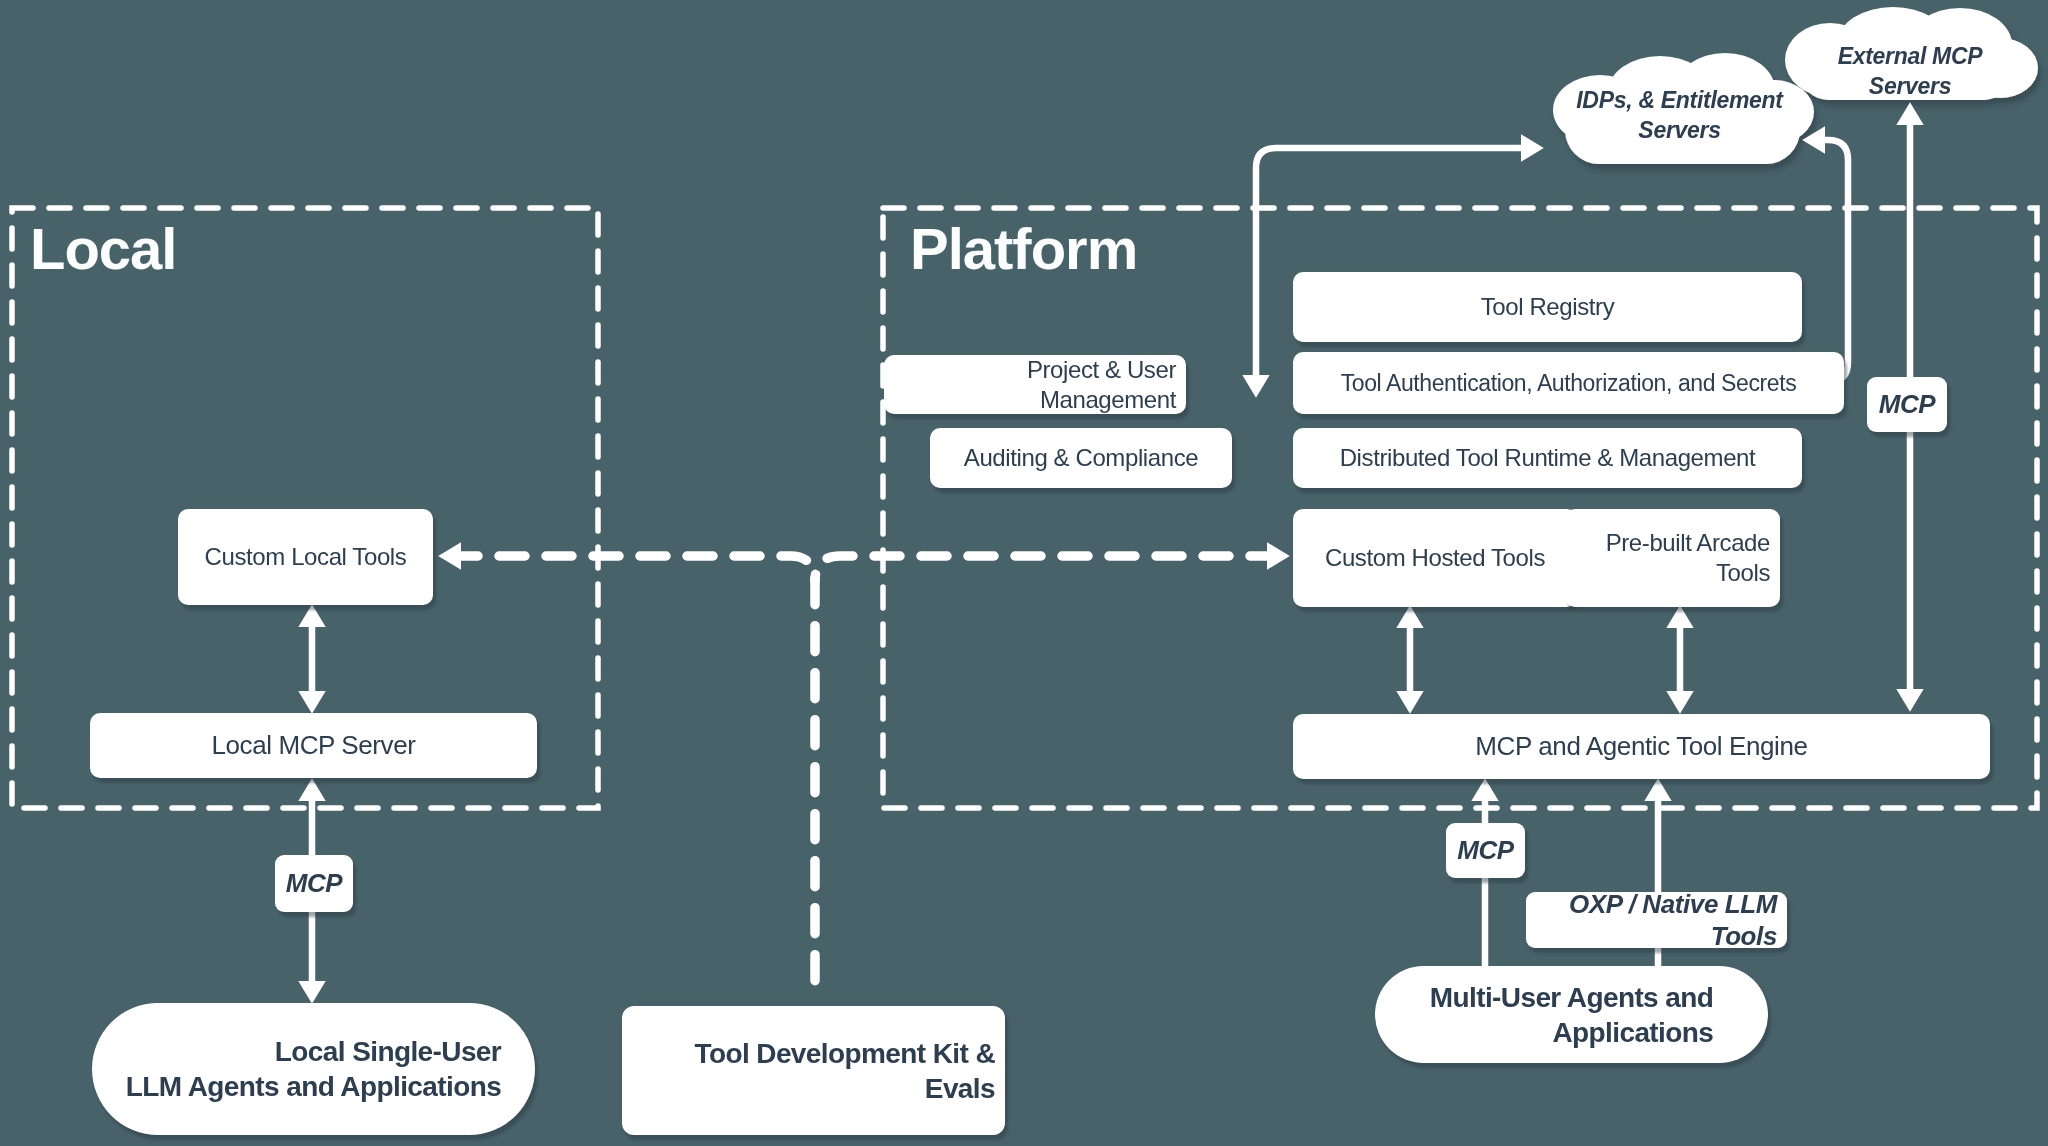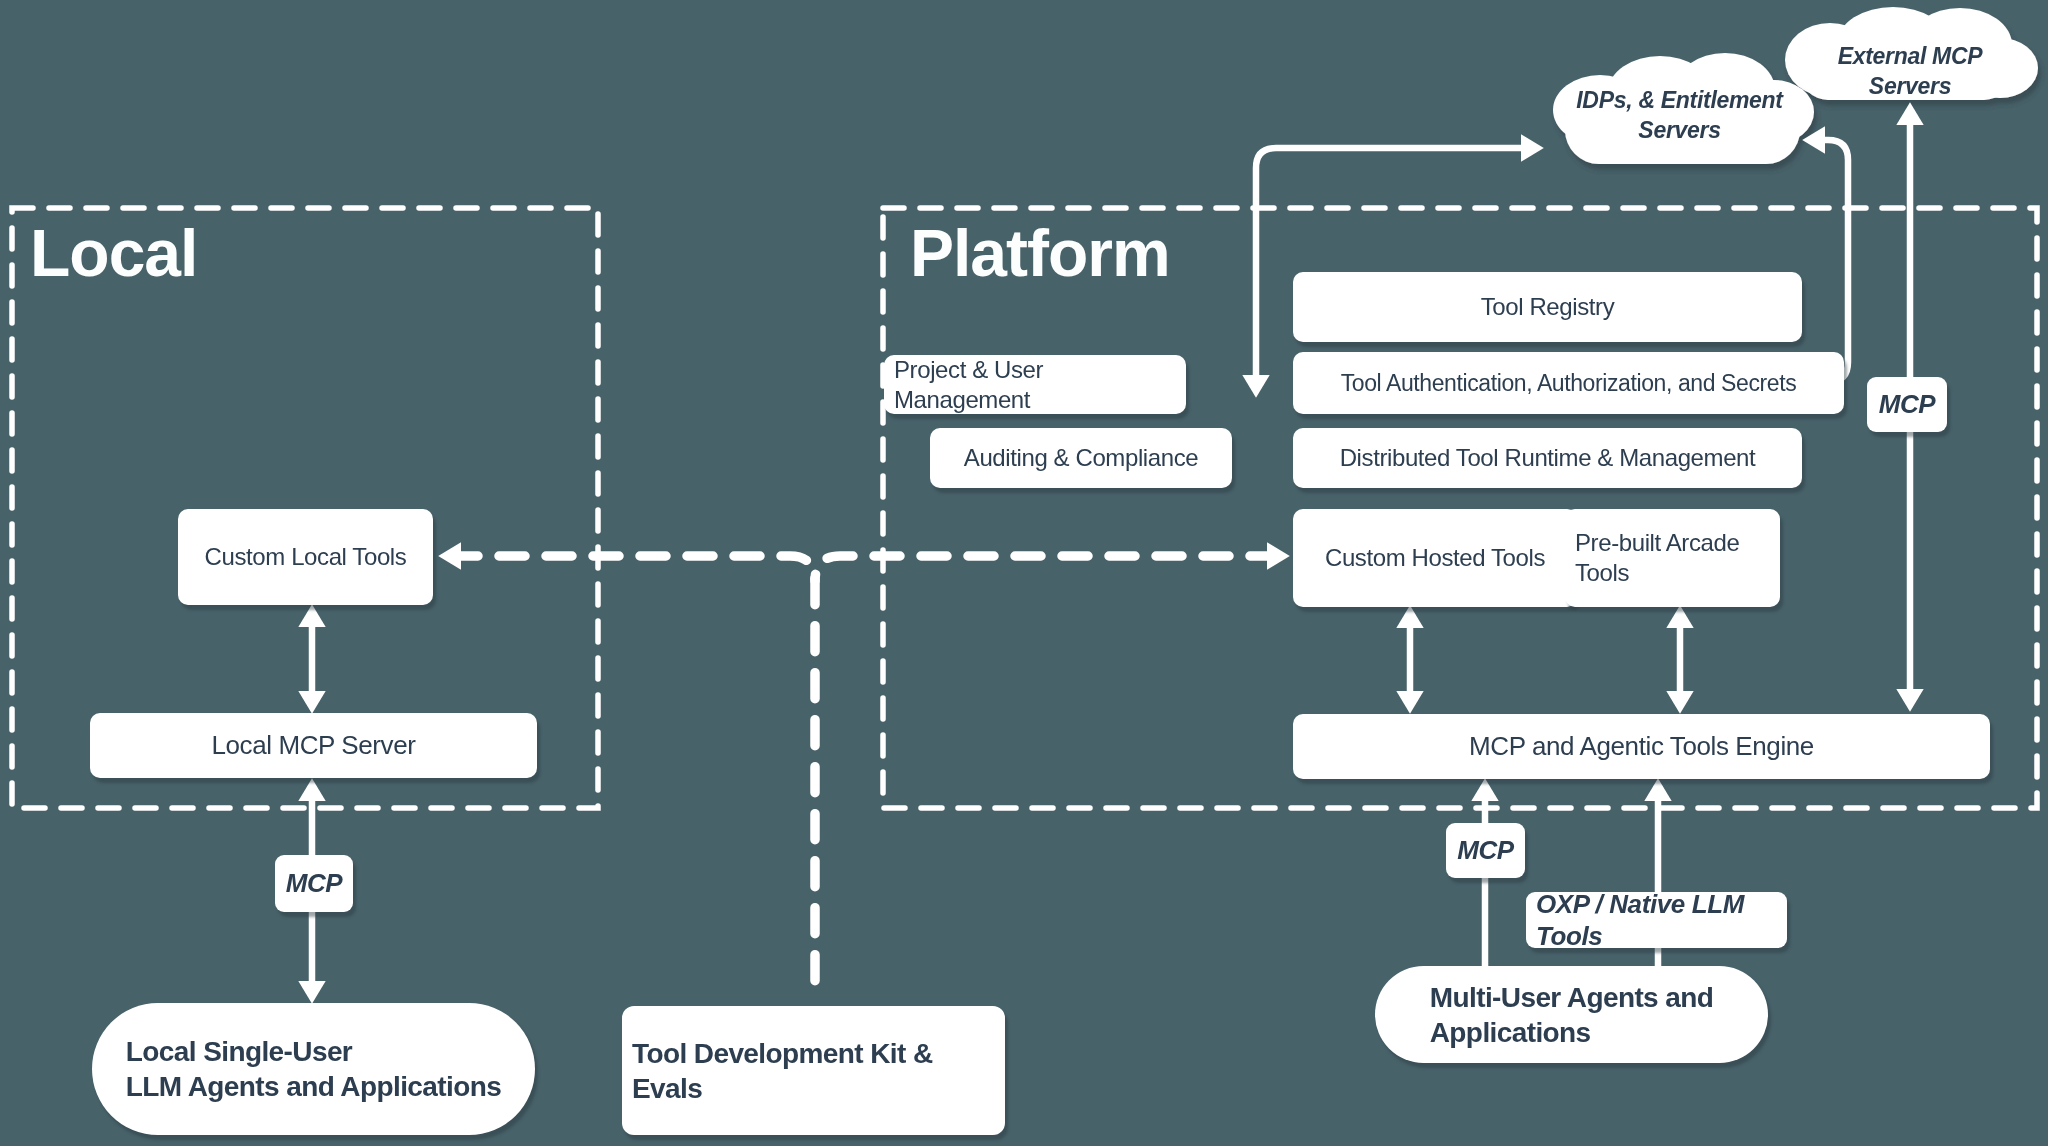--- a/index.html
+++ b/index.html
@@ -36,35 +36,35 @@
     fill: none;
     stroke: var(--line);
     stroke-width: 9.5;
     stroke-dasharray: 26 21;
     stroke-linecap: round;
   }
   .cloud-shape { fill: #ffffff; }
 
   .region-title {
     position: absolute;
-    font-size: 66px;
+    font-size: 58px;
     font-weight: bold;
     letter-spacing: -1px;
     color: #fcfdfd;
     line-height: 1;
   }
   .node {
     position: absolute;
     background: var(--box);
     border-radius: 10px;
     box-shadow: 3px 5px 3px rgba(42, 58, 64, 0.45);
     display: flex;
     align-items: center;
     justify-content: center;
-    text-align: left;
+    text-align: right;
     font-size: 24px;
     letter-spacing: -0.4px;
     color: var(--ink);
     line-height: 1.25;
     padding: 10px 10px;
   }
   .node.tag {
     font-style: italic;
     font-weight: 600;
     font-size: 26px;
@@ -167,21 +167,21 @@
     <div>Servers</div>
   </div>
 
   <div class="node b-tool-registry">Tool Registry</div>
   <div class="node b-project-user">Project &amp; User Management</div>
   <div class="node b-tool-auth">Tool Authentication, Authorization, and Secrets</div>
   <div class="node b-auditing">Auditing &amp; Compliance</div>
   <div class="node b-distributed">Distributed Tool Runtime &amp; Management</div>
   <div class="node b-custom-hosted">Custom Hosted Tools</div>
   <div class="node b-prebuilt">Pre-built Arcade Tools</div>
-  <div class="node b-engine">MCP and Agentic Tools Engine</div>
+  <div class="node b-engine">MCP and Agentic Tool Engine</div>
 
   <div class="node b-custom-local">Custom Local Tools</div>
   <div class="node b-local-mcp">Local MCP Server</div>
 
   <div class="node tag l-mcp-local">MCP</div>
   <div class="node tag l-mcp-platform">MCP</div>
   <div class="node tag l-mcp-external">MCP</div>
   <div class="node tag l-oxp">OXP / Native LLM Tools</div>
 
   <div class="node bold pill p-local-agents">

